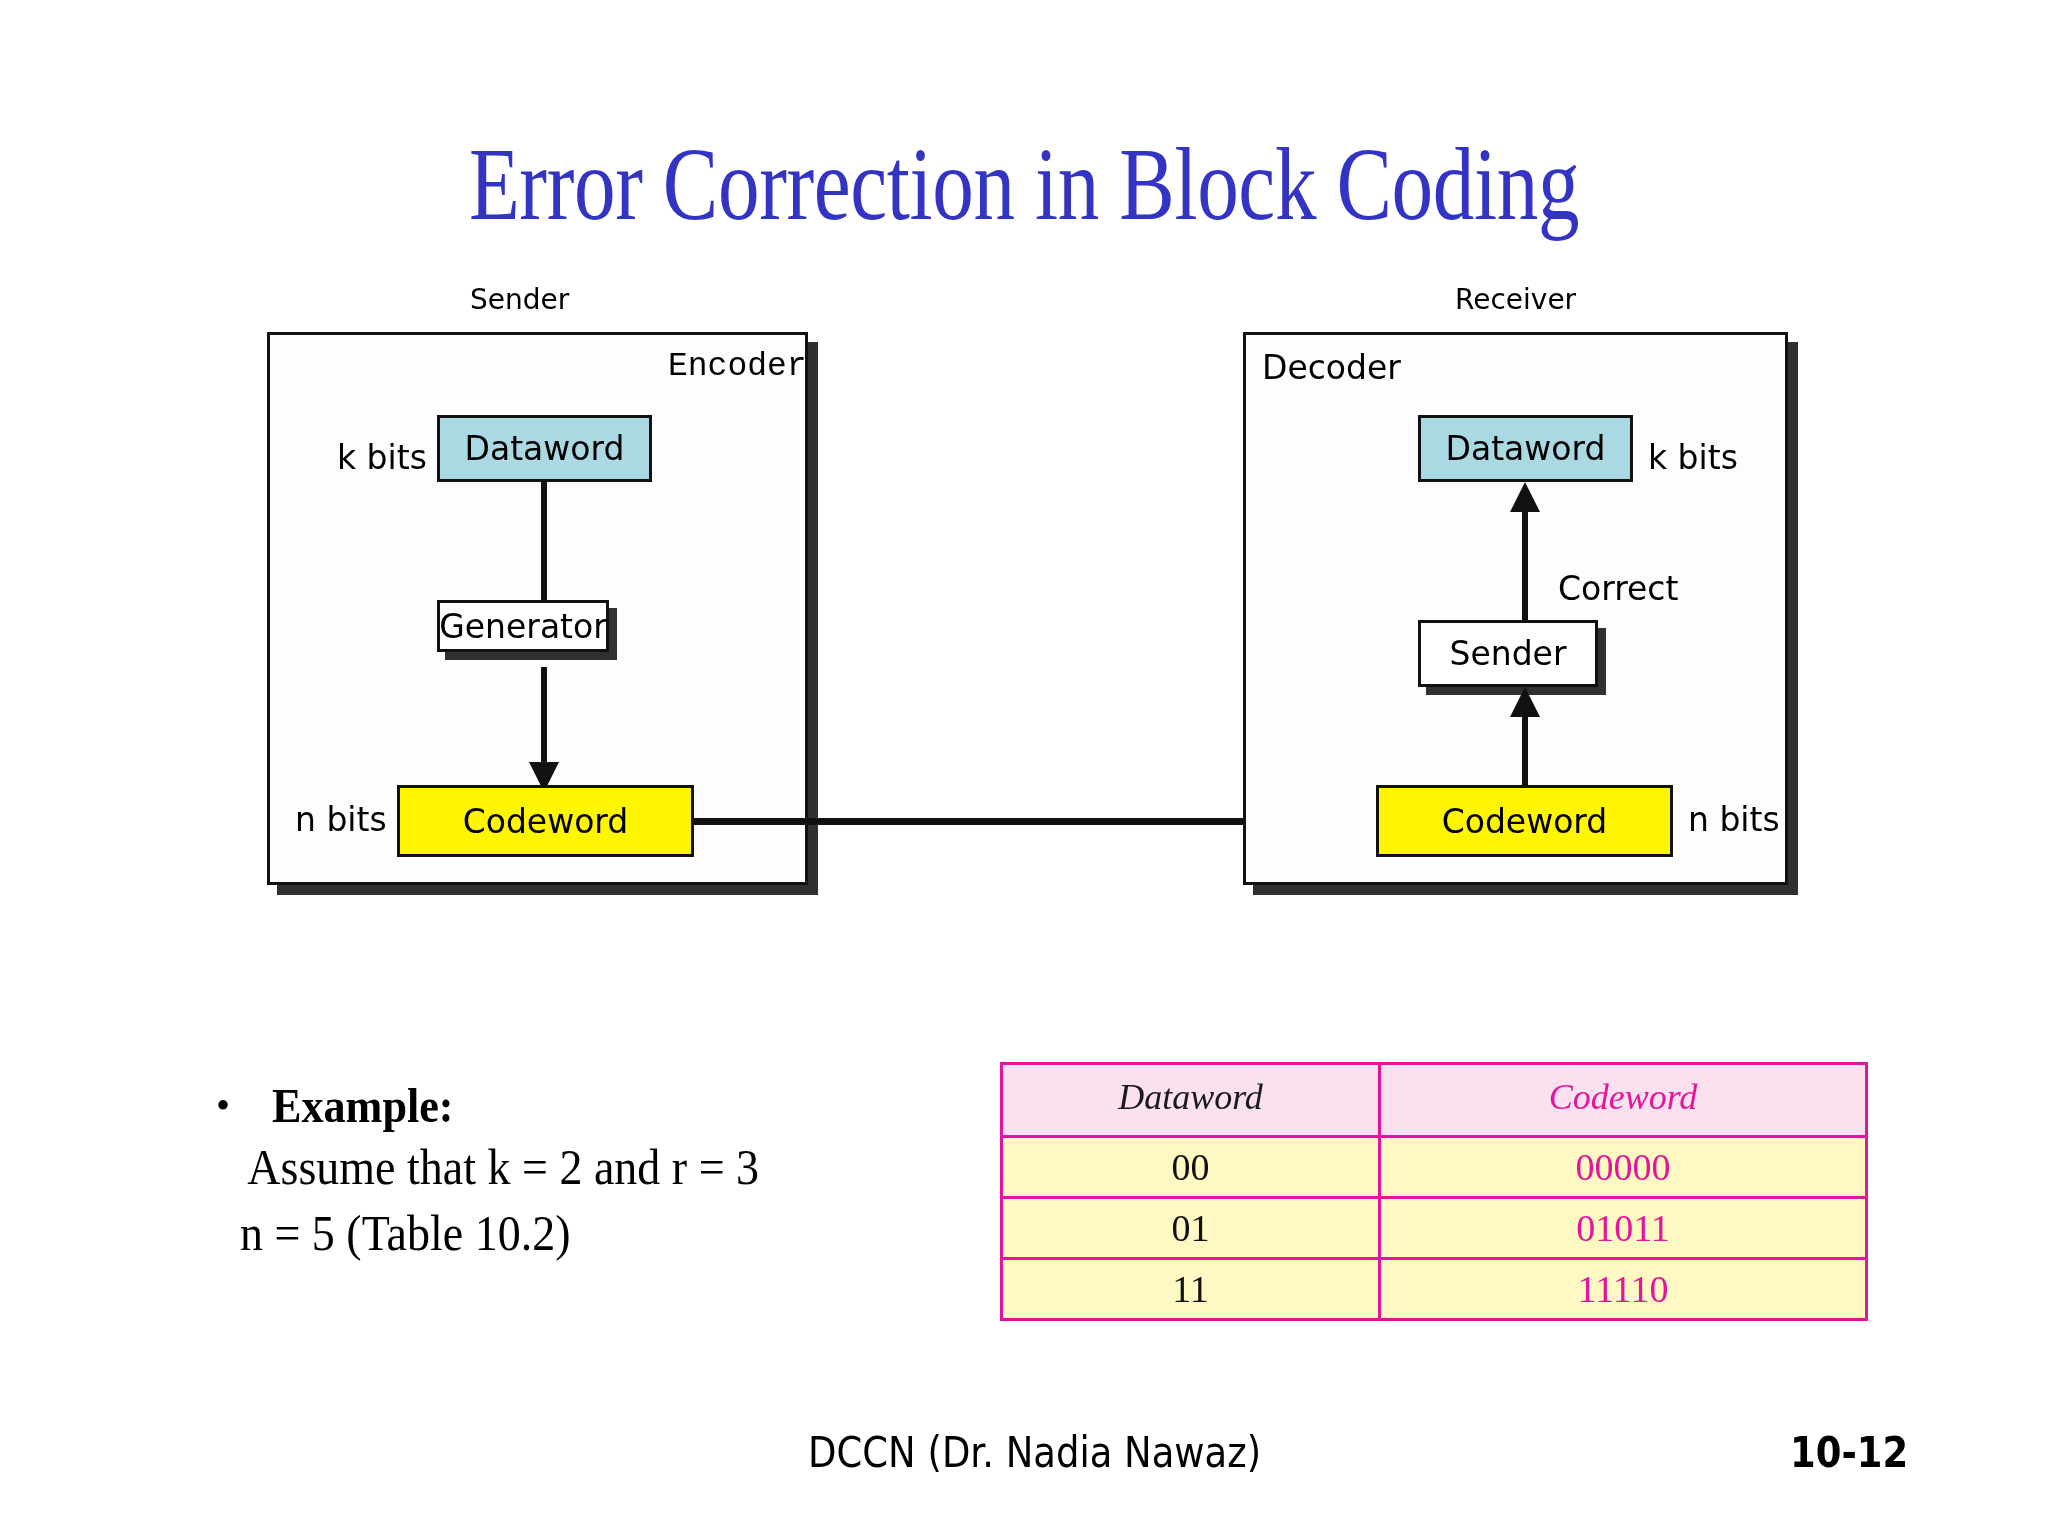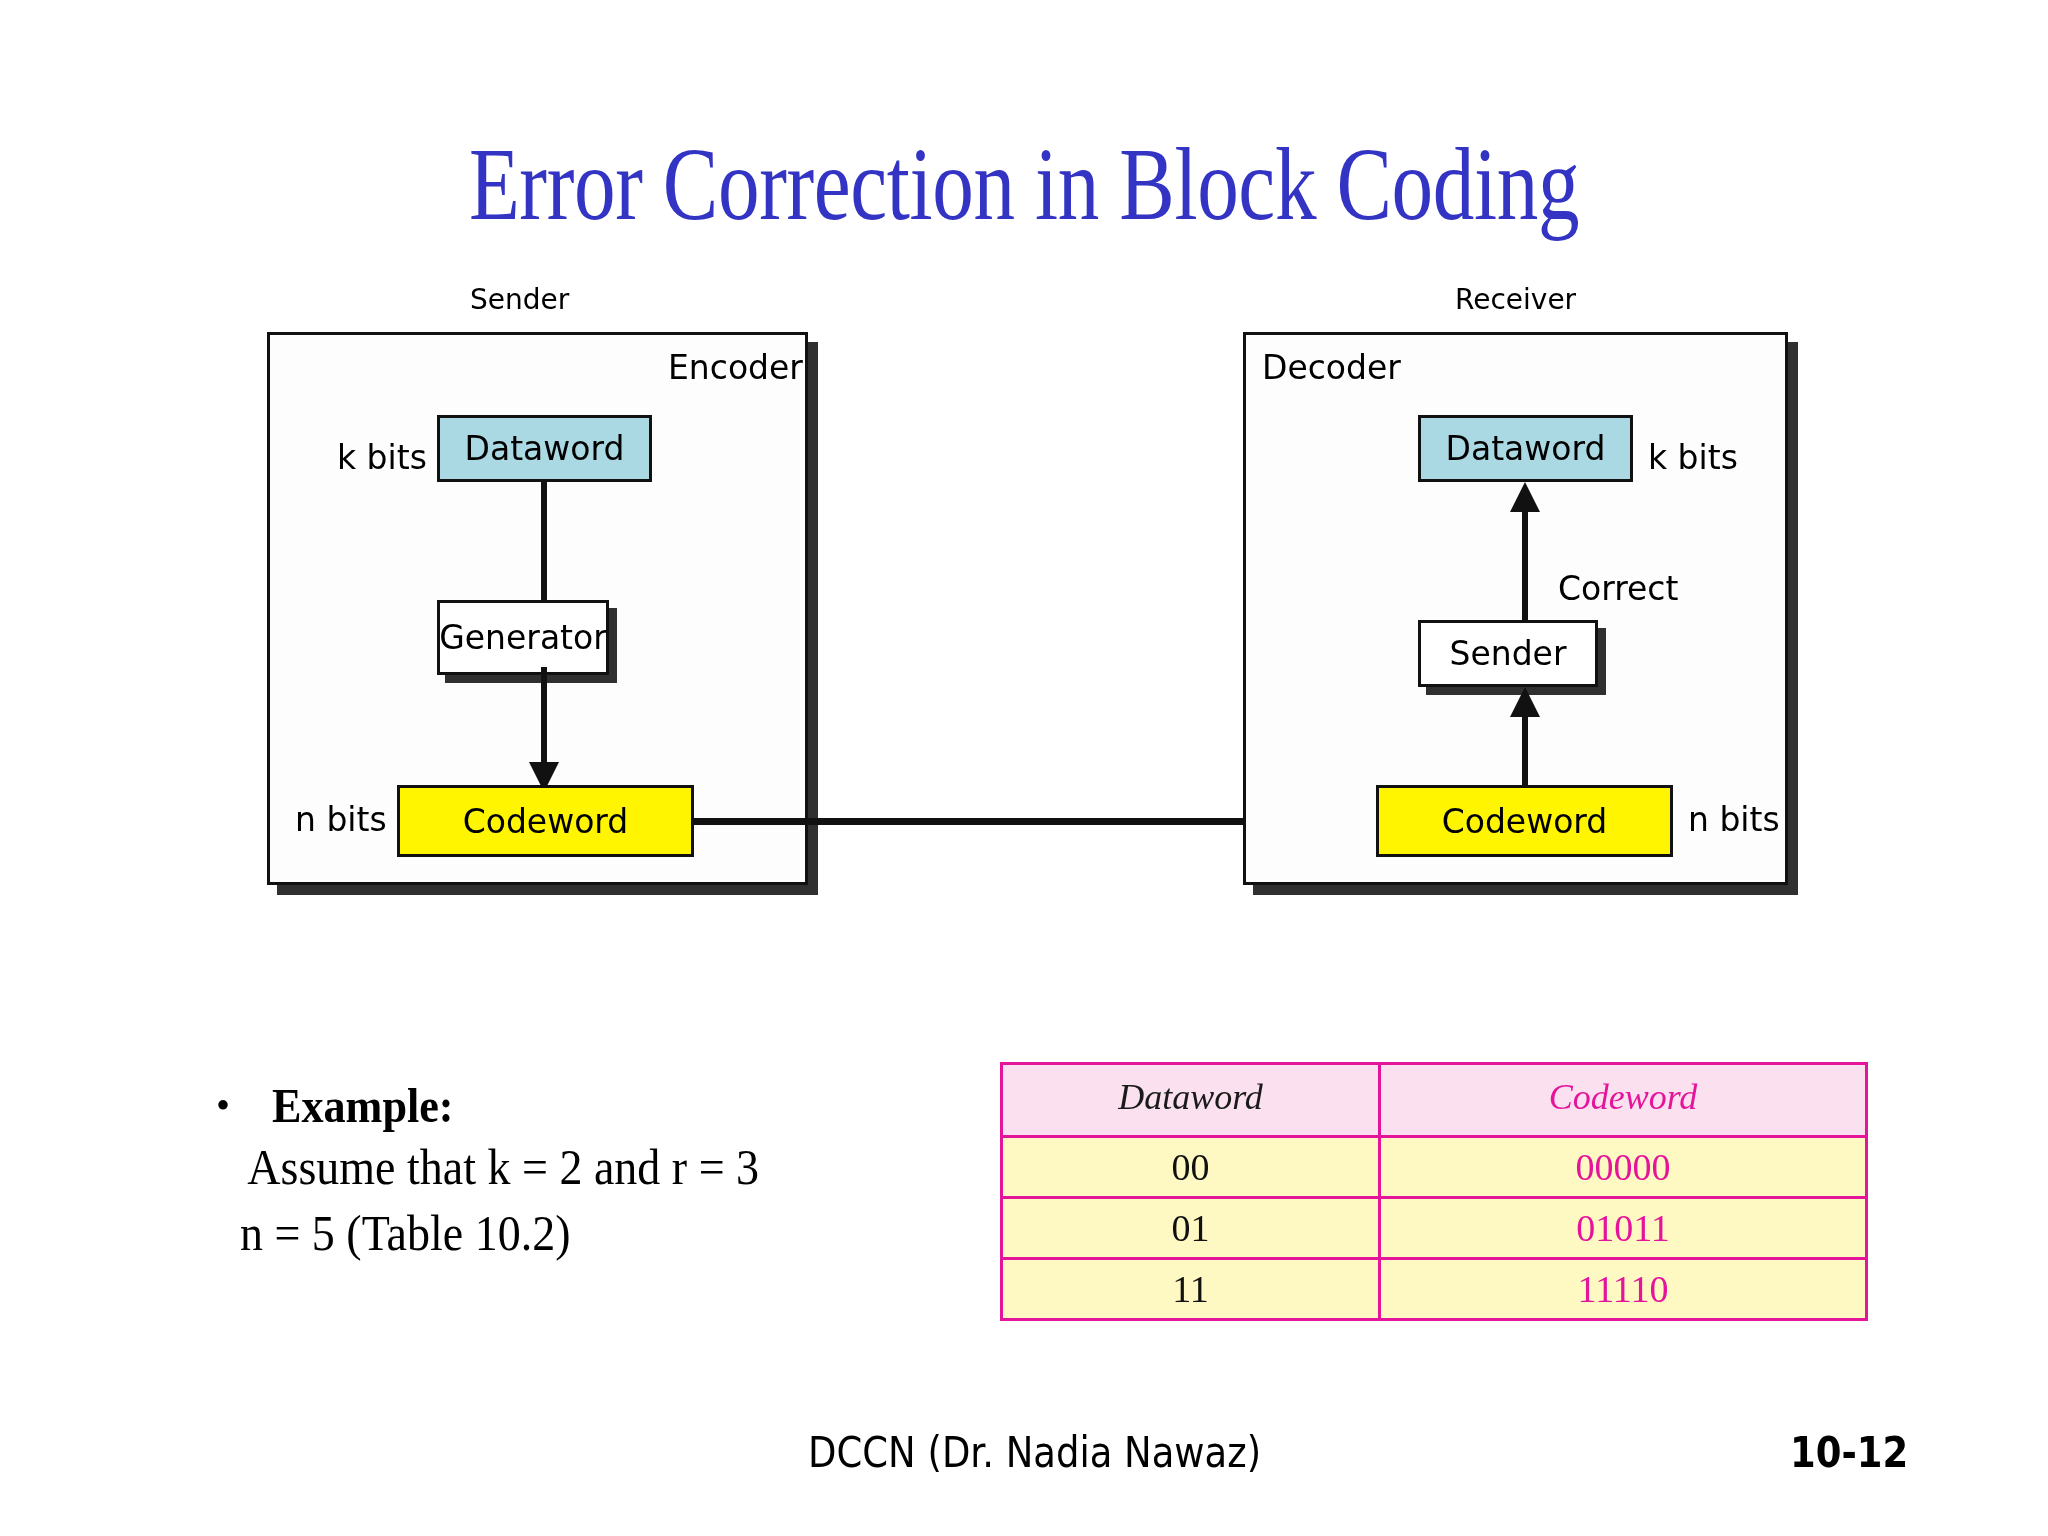--- a/index.html
+++ b/index.html
@@ -224,29 +224,29 @@
 <div id="slide">
 
   <div id="title">Error Correction in Block Coding</div>
 
   <div id="diagram">
 
     <div class="zone-label" style="left:470px; top:283px;">Sender</div>
 
     <div class="outer-box" style="left:267px; top:332px; width:541px; height:553px;"></div>
 
-    <div class="inner-label" style="left:668px; top:348px;">Encoder</div>
+    <div class="inner-label" style="left:668px; top:348px;font-family:Liberation Mono, monospace;">Encoder</div>
 
     <div class="side-label" style="left:337px; top:438px;">k bits</div>
 
     <div class="node dataword" style="left:437px; top:415px; width:215px; height:67px;">Dataword</div>
 
     <div class="connector" style="left:541px; top:482px; width:6px; height:118px;"></div>
 
-    <div class="node plain" style="left:437px; top:600px; width:172px; height:75px;">Generator</div>
+    <div class="node plain" style="left:437px; top:600px; width:172px; height:52px;">Generator</div>
 
     <div class="connector" style="left:541px; top:667px; width:6px; height:105px;"></div>
     <div class="arrowhead-down" style="left:529px; top:762px;"></div>
 
     <div class="side-label" style="left:295px; top:800px;">n bits</div>
 
     <div class="node codeword" style="left:397px; top:785px; width:297px; height:72px;">Codeword</div>
 
     <div class="connector" style="left:694px; top:818px; width:1055px; height:7px;"></div>
     <div class="arrowhead-right" style="left:1340px; top:807px;"></div>

